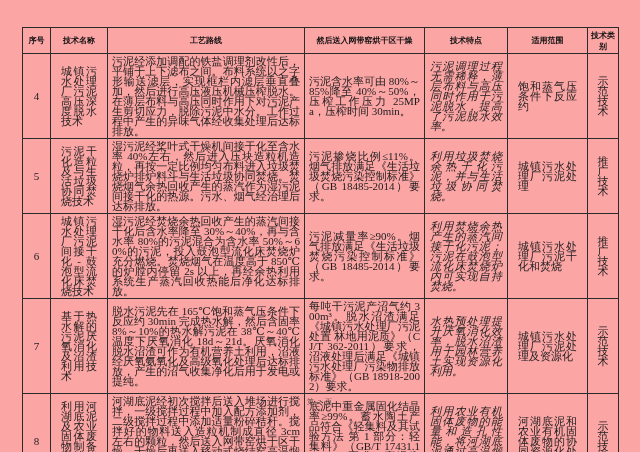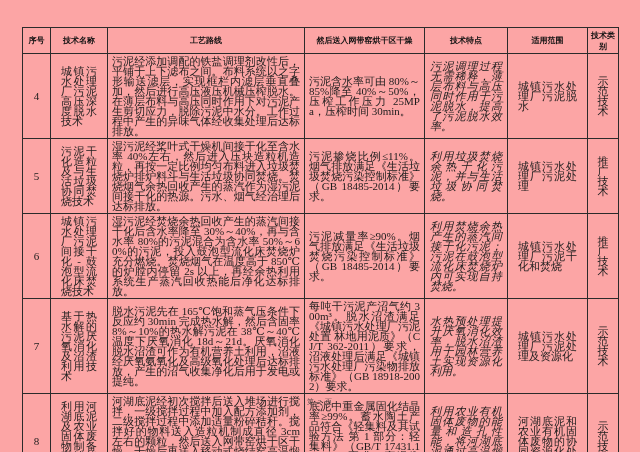--- a/index.html
+++ b/index.html
@@ -64,21 +64,21 @@
         <th class="h-cat">技术类别</th>
       </tr>
     </thead>
     <tbody>
       <tr style="height:50px">
         <td class="c-no">4</td>
         <td class="c-name">城镇污水处理厂污泥高压深度脱水技术</td>
         <td class="c-process">污泥经添加调配的铁盐调理剂改性后，平铺于上下滤布之间。布料系统以之字形输送滤层，实现框栏内滤层垂直叠加，然后进行高压液压机械压榨脱水。在薄层布料与高压同时作用下对污泥产生剪切应力，脱除污泥中水分。工作过程中产生的异味气体经收集处理后达标排放。</td>
         <td class="c-ind">污泥含水率可由 80%～85%降至 40%～50%，压榨工作压力 25MPa，压榨时间 30min。</td>
         <td class="c-feat">污泥调理过程无需稀释，薄层布料与高压同时作用于污泥脱水，提高了污泥脱水效率。</td>
-        <td class="c-scope">城镇污水处理厂污泥脱水</td>
+        <td class="c-scope">饱和蒸气压条件下反应约</td>
         <td class="c-cat">示范技术</td>
       </tr>
       <tr style="height:52px">
         <td class="c-no">5</td>
         <td class="c-name">污泥干化造粒及与生活垃圾协同焚烧技术</td>
         <td class="c-process">湿污泥经桨叶式干燥机间接干化至含水率 40%左右，然后进入压块造粒机造粒，再按一定比例均匀布料进入垃圾焚烧炉排炉料斗与生活垃圾协同焚烧。焚烧烟气余热回收产生的蒸汽作为湿污泥间接干化的热源。污水、烟气经治理后达标排放。</td>
         <td class="c-ind">污泥掺烧比例≤11%。烟气排放满足《生活垃圾焚烧污染控制标准》（GB 18485-2014）要求。</td>
         <td class="c-feat">利用垃圾焚烧余热干化污泥，并与生活垃圾协同焚烧。</td>
         <td class="c-scope">城镇污水处理厂污泥处理</td>
         <td class="c-cat">推广技术</td>

